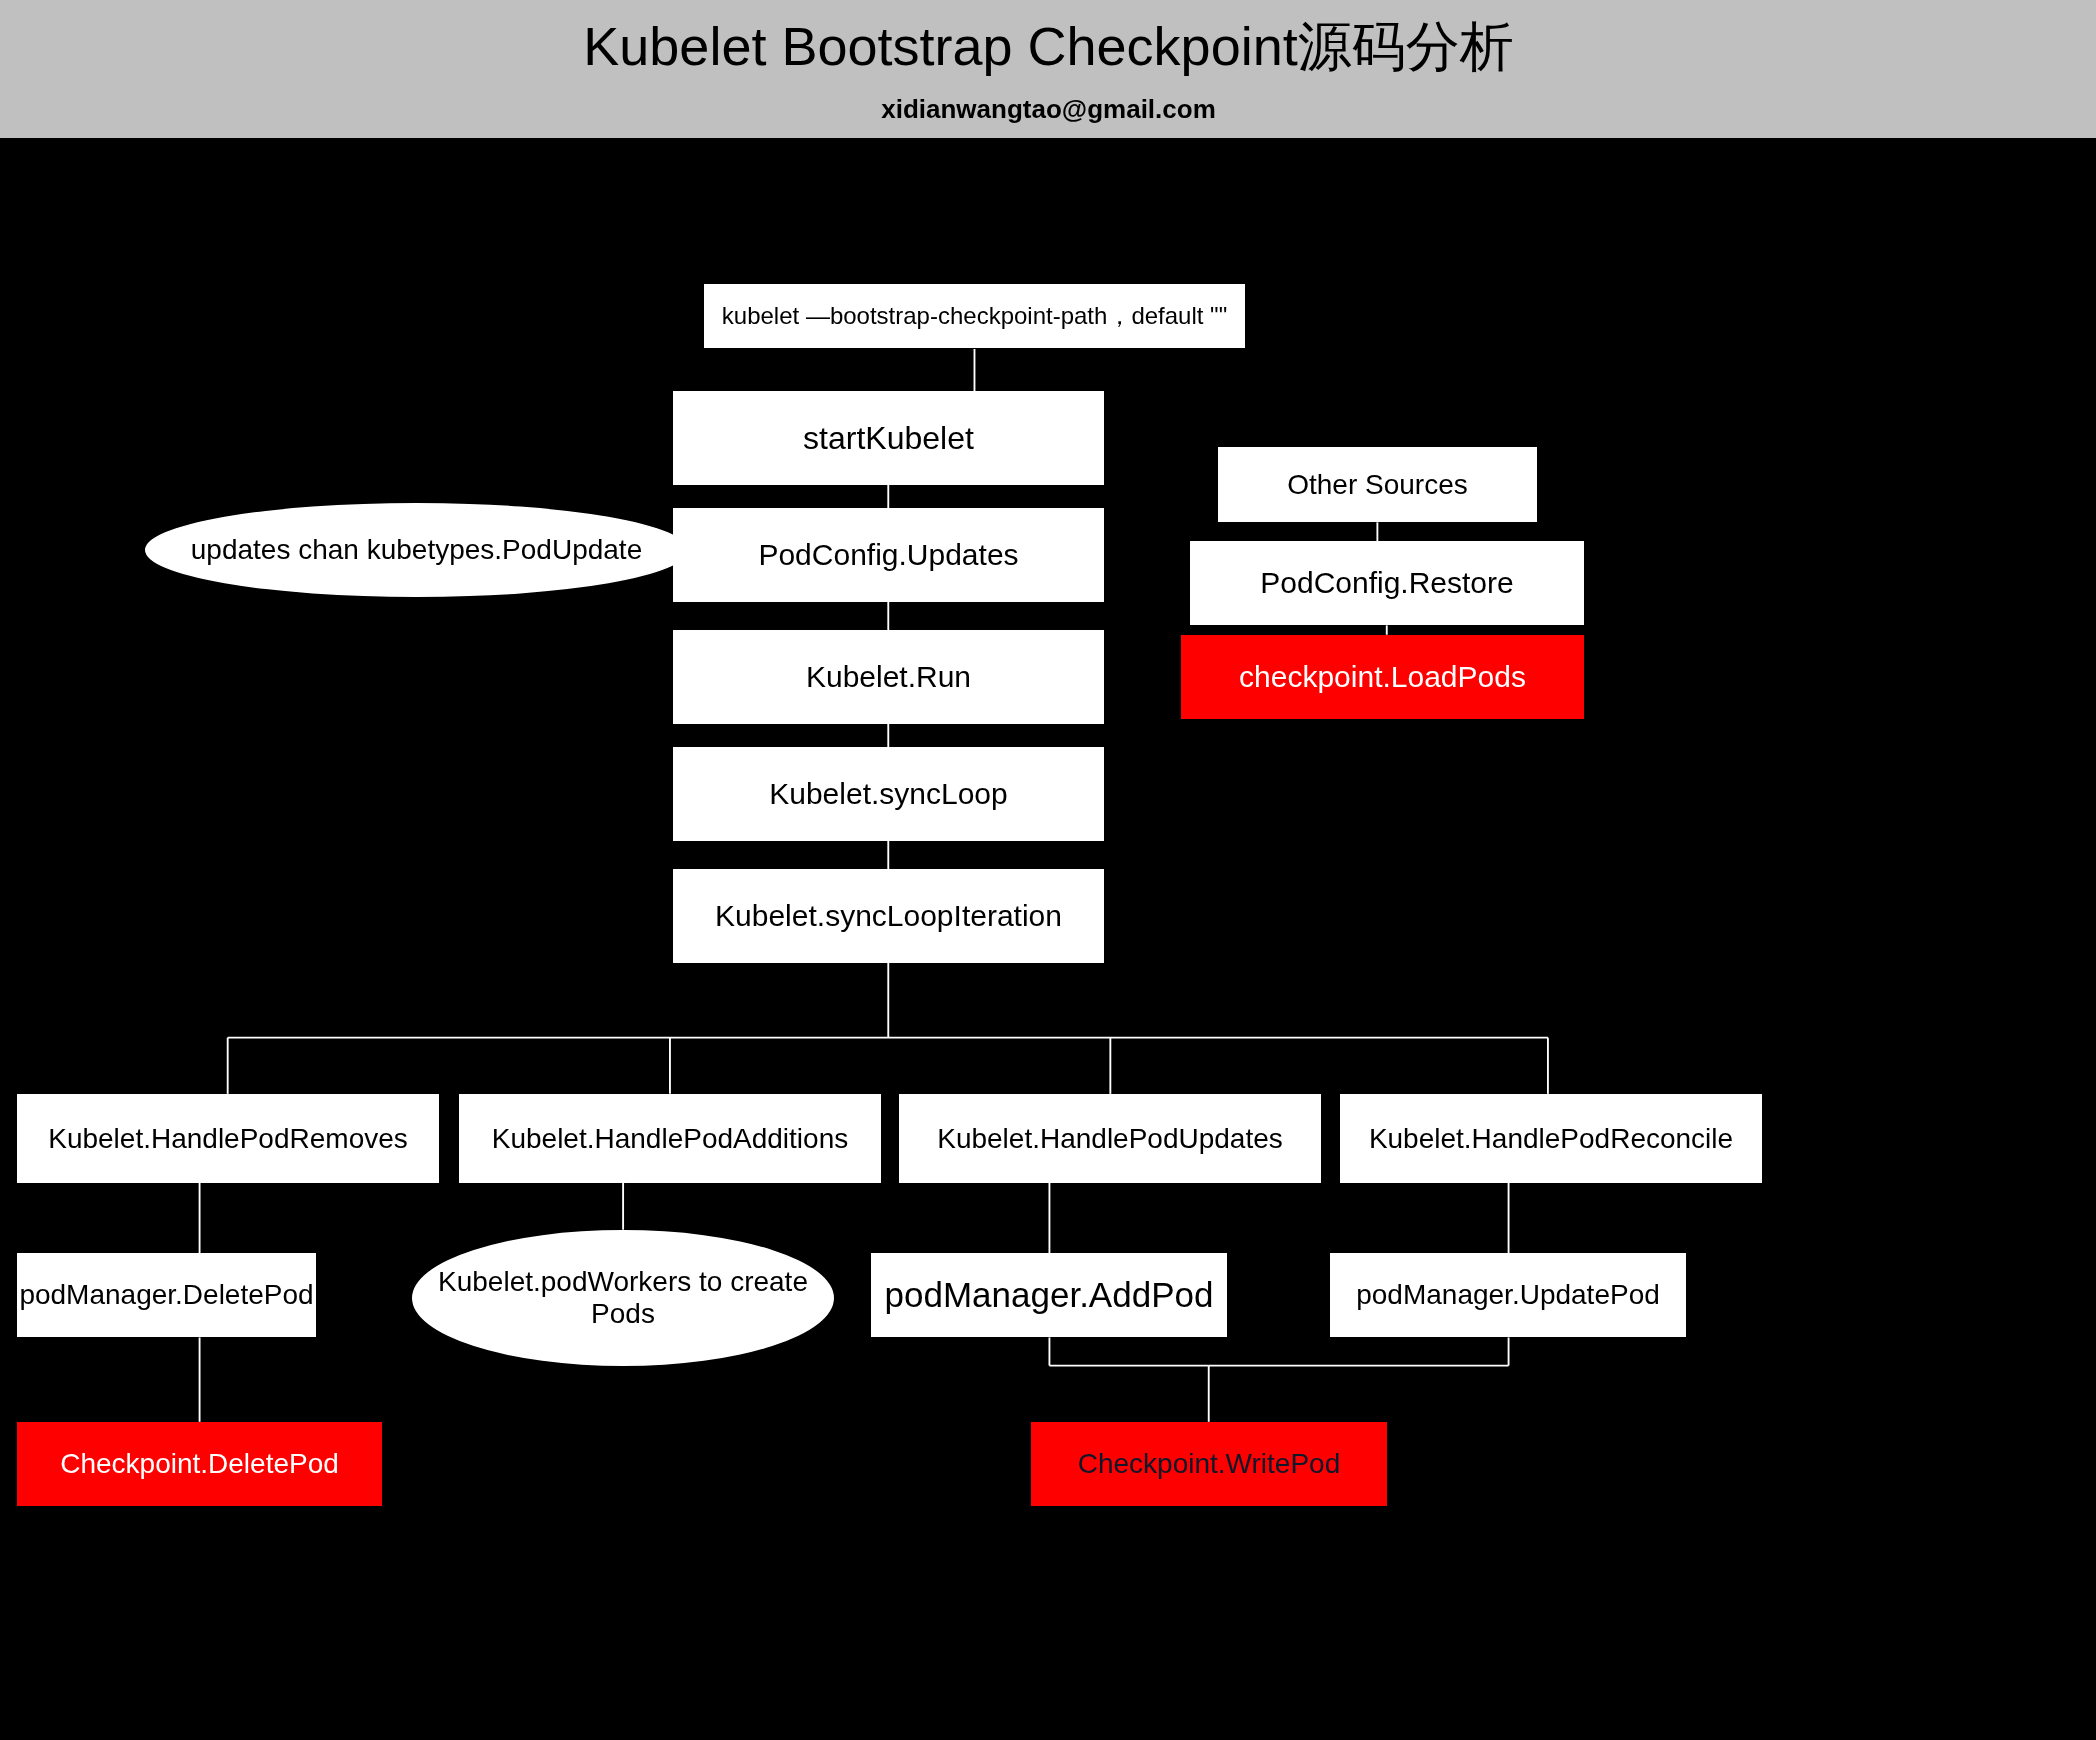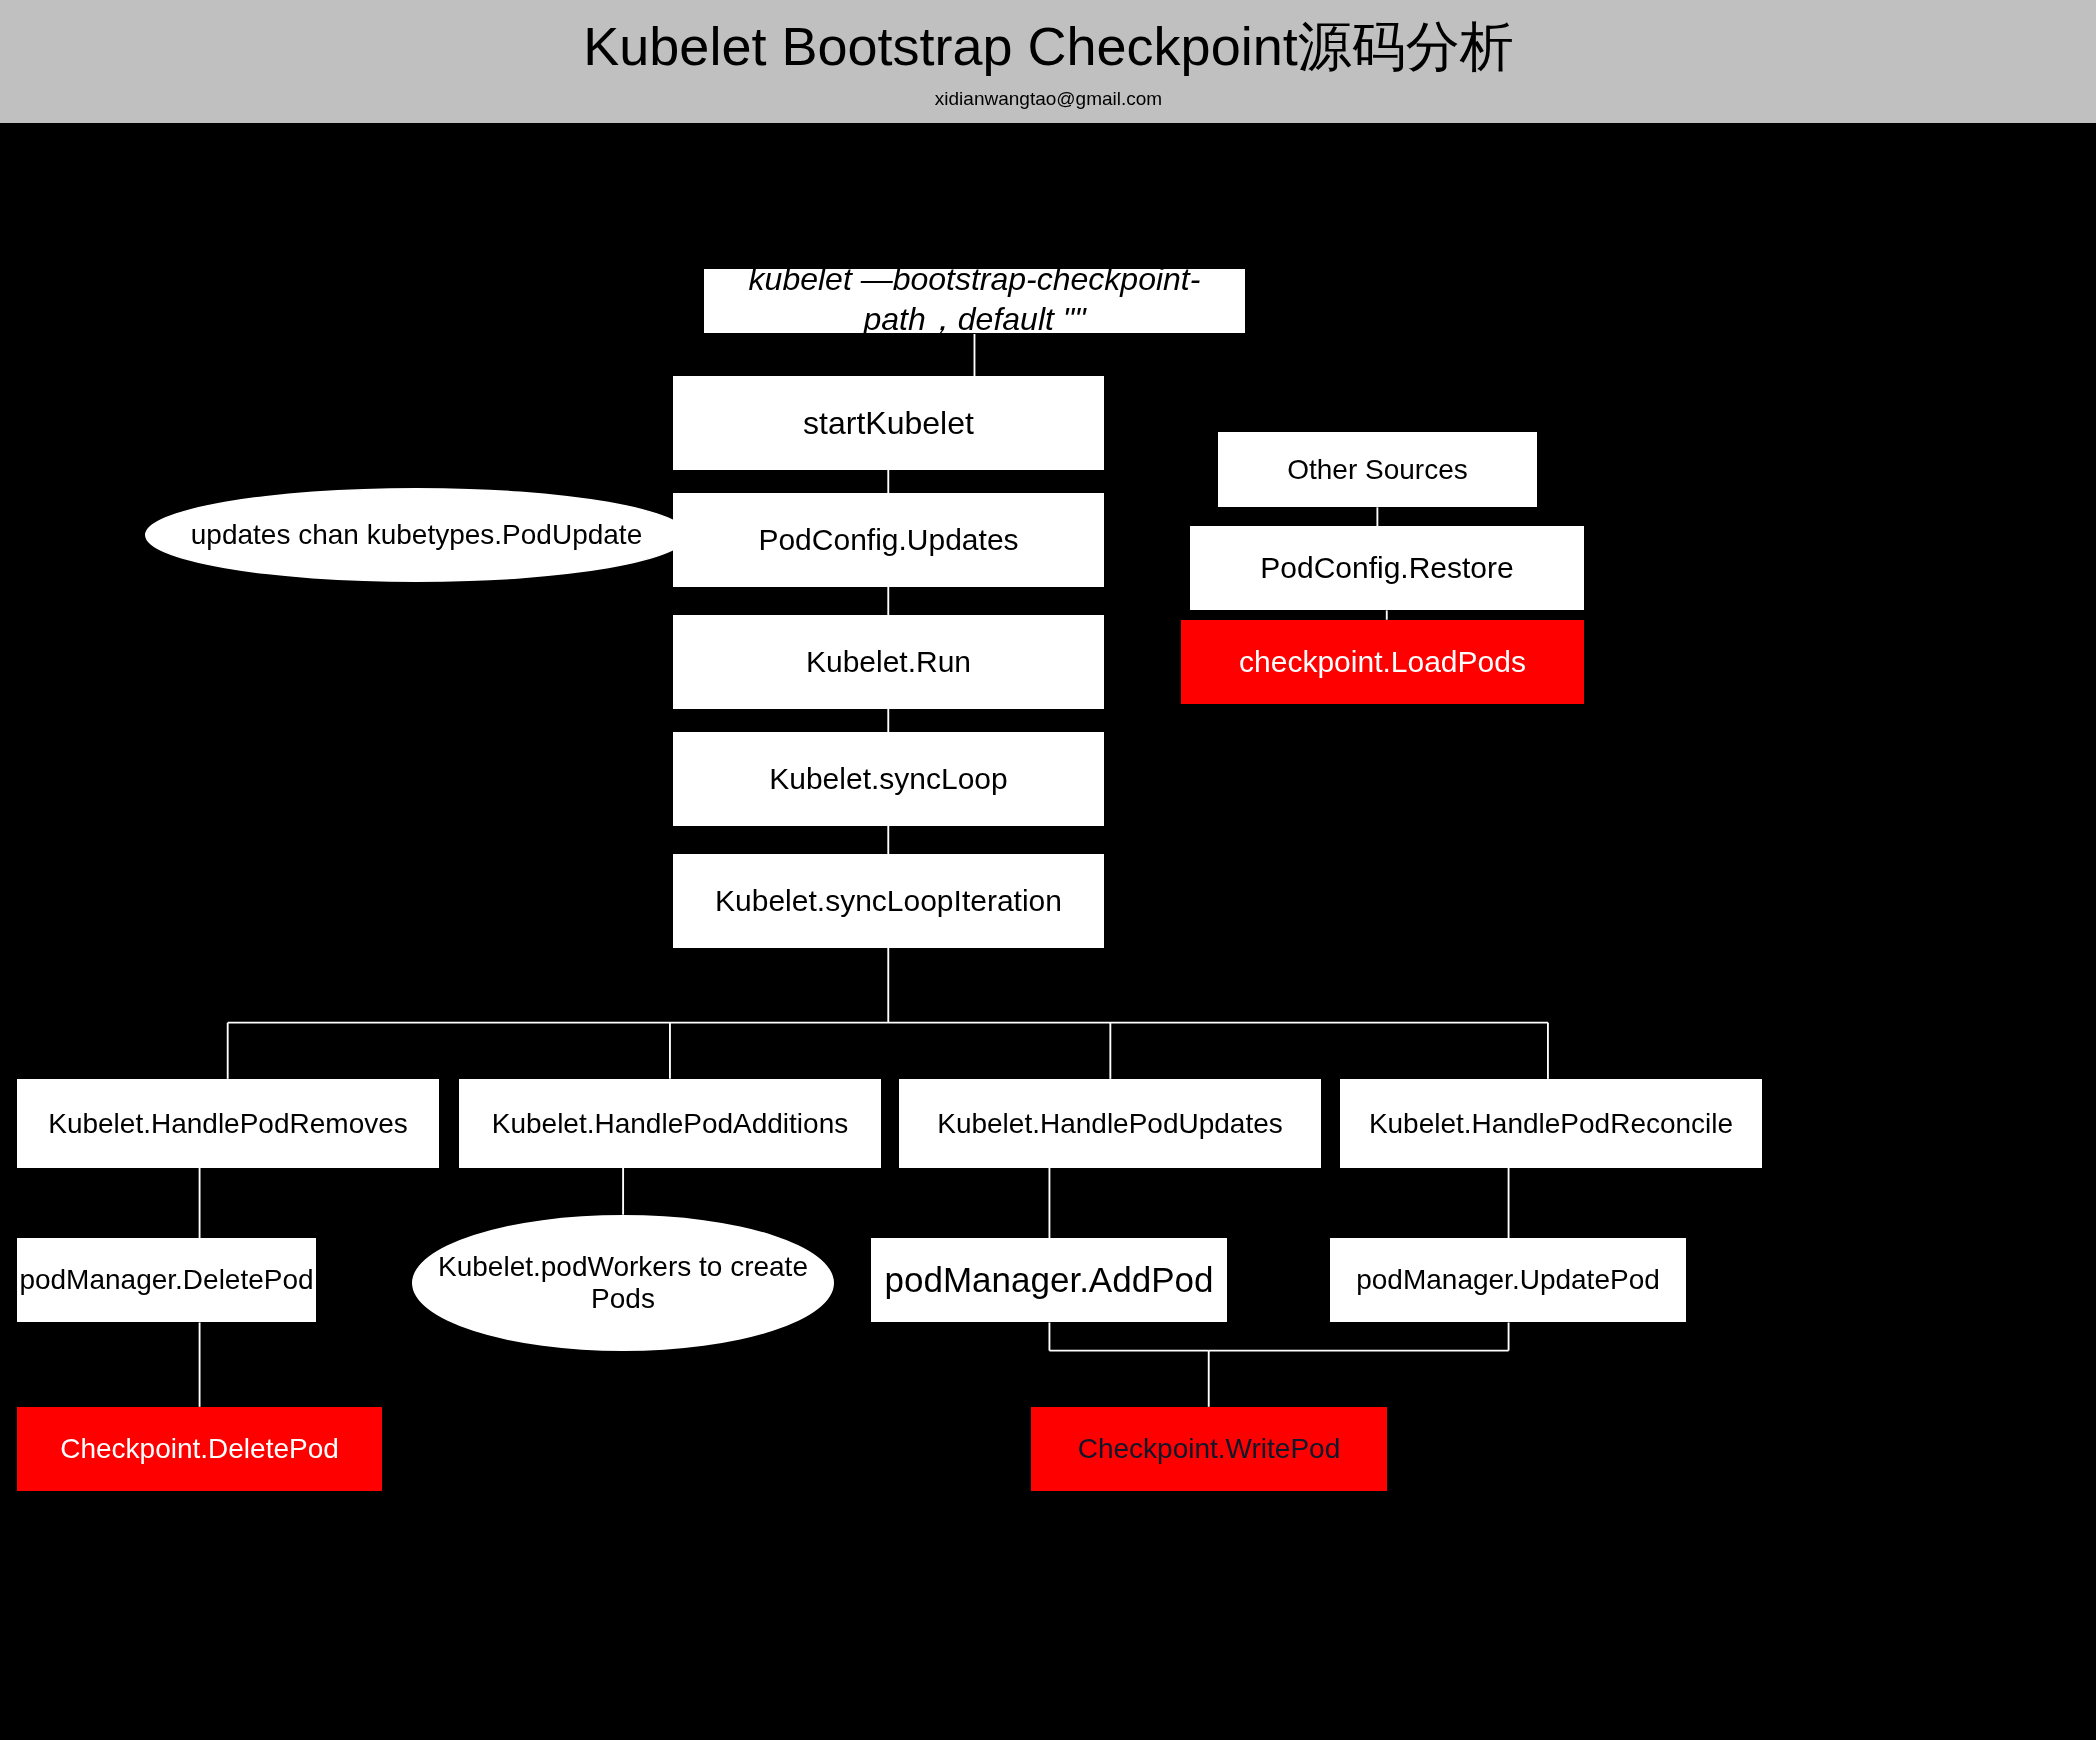--- a/index.html
+++ b/index.html
@@ -15,23 +15,24 @@
       text-align: center;
       padding: 17px 19px 13px;
     }
     .header-title {
       font-size: 54px;
       font-weight: normal;
       color: #000;
       line-height: 1.1;
     }
     .header-subtitle {
-      font-size: 19px;
+      font-size: 26px;
       color: #000;
-      margin-top: 12px;
+      margin-top: 18px;
+      font-weight: bold;
     }
 
     
     .diagram {
       position: relative;
       width: 100%;
       min-height: 1640px;
     }
 
     
@@ -118,21 +119,21 @@
     <line x1="213" y1="1280" x2="213" y2="1370" stroke="white" stroke-width="2"></line>
 
     <line x1="1120" y1="1280" x2="1120" y2="1310" stroke="white" stroke-width="2"></line>
     <line x1="1120" y1="1310" x2="1290" y2="1310" stroke="white" stroke-width="2"></line>
     <line x1="1290" y1="1310" x2="1290" y2="1370" stroke="white" stroke-width="2"></line>
 
     <line x1="1610" y1="1280" x2="1610" y2="1310" stroke="white" stroke-width="2"></line>
     <line x1="1610" y1="1310" x2="1290" y2="1310" stroke="white" stroke-width="2"></line>
   </svg>
 
-  <div class="node node-inline" style="left:703px; top:145px; width:543px; height:66px; font-size:32px; border:1.9px solid #000; background:#fff;font-style:italic;">
+  <div class="node node-inline" style="left:703px; top:145px; width:543px; height:66px; font-size:24px; border:1.9px solid #000; background:#fff;">
     <span>kubelet —bootstrap-checkpoint-path，default ""</span>
   </div>
 
   <div class="node node-rect" style="left:673px; top:253px; width:431px; height:94px; font-size:32px;">
     <span>startKubelet</span>
   </div>
 
   <div class="node node-rect" style="left:1218px; top:309px; width:319px; height:75px; font-size:28px;">
     <span>Other Sources</span>
   </div>

